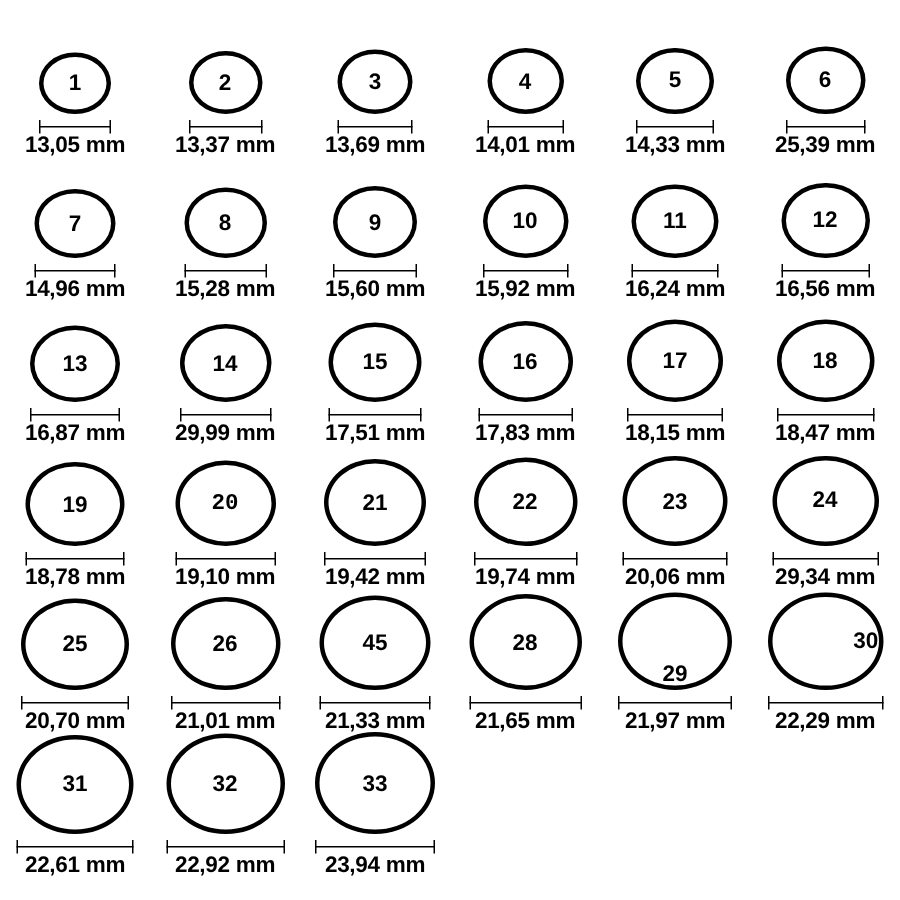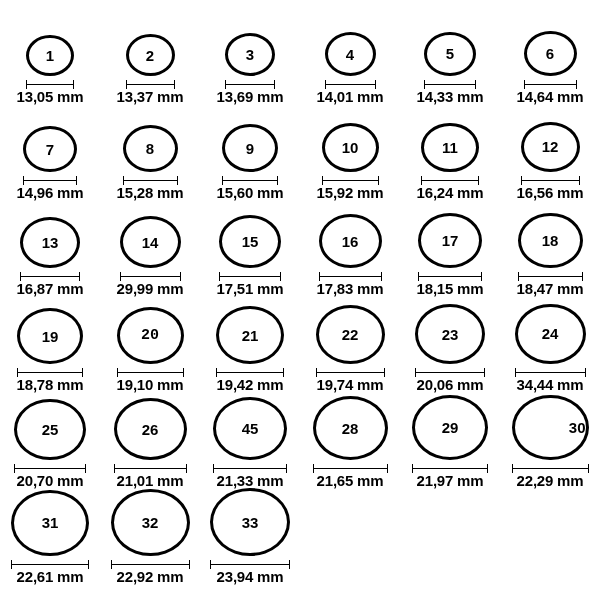--- a/index.html
+++ b/index.html
@@ -155,21 +155,21 @@
       <div class="cell">
         <div style="height: 27px;"></div>
         <div class="ring" style="width: 53px; height: 53px;">
           <span class="ring-size">6</span>
         </div>
         <div class="measure" style="width: 53px;">
           <div class="bar"></div>
           <div class="tick left"></div>
           <div class="tick right"></div>
         </div>
-        <div class="mm">14,64 mm</div>
+        <div class="mm">25,39 mm</div>
       </div>
       <div class="cell">
         <div style="height: 26px;"></div>
         <div class="ring" style="width: 54px; height: 54px;">
           <span class="ring-size">7</span>
         </div>
         <div class="measure" style="width: 54px;">
           <div class="bar"></div>
           <div class="tick left"></div>
           <div class="tick right"></div>
@@ -371,21 +371,21 @@
       <div class="cell">
         <div style="height: 9px;"></div>
         <div class="ring" style="width: 71px; height: 71px;">
           <span class="ring-size">24</span>
         </div>
         <div class="measure" style="width: 71px;">
           <div class="bar"></div>
           <div class="tick left"></div>
           <div class="tick right"></div>
         </div>
-        <div class="mm">34,44 mm</div>
+        <div class="mm">29,34 mm</div>
       </div>
       <div class="cell">
         <div style="height: 8px;"></div>
         <div class="ring" style="width: 72px; height: 72px;">
           <span class="ring-size">25</span>
         </div>
         <div class="measure" style="width: 72px;">
           <div class="bar"></div>
           <div class="tick left"></div>
           <div class="tick right"></div>
@@ -423,21 +423,21 @@
         </div>
         <div class="measure" style="width: 75px;">
           <div class="bar"></div>
           <div class="tick left"></div>
           <div class="tick right"></div>
         </div>
         <div class="mm">21,65 mm</div>
       </div>
       <div class="cell">
         <div style="height: 4px;"></div>
-        <div class="ring" style="width: 76px; height: 76px;">
+        <div class="ring" style="width: 76px; height: 76px; align-items: flex-end;">
           <span class="ring-size">29</span>
         </div>
         <div class="measure" style="width: 76px;">
           <div class="bar"></div>
           <div class="tick left"></div>
           <div class="tick right"></div>
         </div>
         <div class="mm">21,97 mm</div>
       </div>
       <div class="cell">

